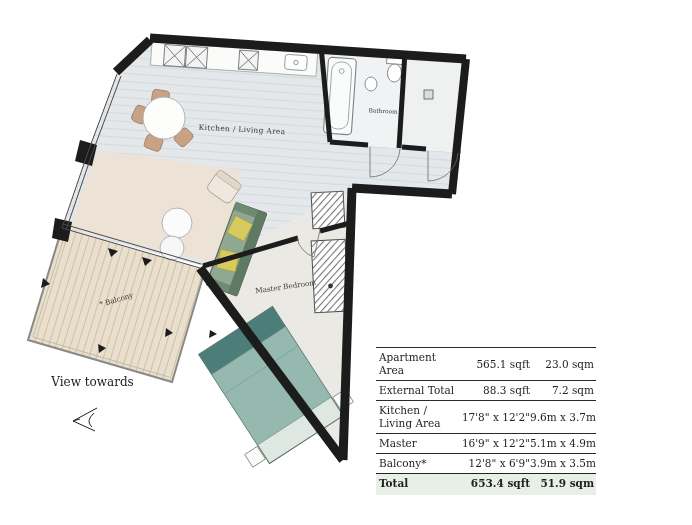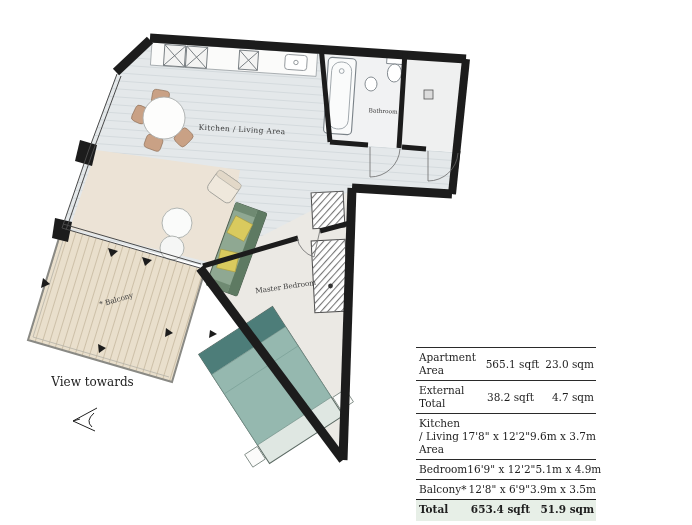--- a/index.html
+++ b/index.html
@@ -2,21 +2,21 @@
 <html><head>
 <meta charset="utf-8">
 <style>
   html,body{margin:0;padding:0;background:#ffffff;}
   .stage{position:relative;width:692px;height:525px;background:#ffffff;overflow:hidden;
          font-family:"DejaVu Serif", serif;}
   .plan-svg{position:absolute;left:0;top:0;}
   
   .area-table{position:absolute;left:376px;top:347px;width:220px;color:#1f1f1f;}
   .area-row{display:flex;align-items:center;border-top:1px solid #2a2a2a;
-            padding:3px 2px 3px 3px;font-size:10.5px;line-height:13px;margin-left:40px;}
+            padding:3px 2px 3px 3px;font-size:10.5px;line-height:13px;}
   .area-row .lbl{flex:1;text-align:left;}
   .area-row .imp{width:74px;text-align:right;white-space:nowrap;}
   .area-row .met{width:64px;text-align:right;white-space:nowrap;}
   .area-row.total{background:#e7efe7;font-weight:bold;border-top:1.5px solid #222;
                   padding-bottom:5px;}
   
   .view-note{position:absolute;left:30px;top:376px;width:125px;text-align:center;
              font-size:12px;line-height:12px;color:#222222;}
 </style>
 </head>
@@ -186,30 +186,30 @@
   </div>
 
   <div class="area-table">
     <div class="area-row">
       <span class="lbl">Apartment Area</span>
       <span class="imp">565.1 sqft</span>
       <span class="met">23.0 sqm</span>
     </div>
     <div class="area-row">
       <span class="lbl">External Total</span>
-      <span class="imp">38.2 sqft</span>
-      <span class="met">4.7 sqm</span>
+      <span class="imp">88.3 sqft</span>
+      <span class="met">7.2 sqm</span>
     </div>
     <div class="area-row">
       <span class="lbl">Kitchen / Living Area</span>
       <span class="imp">17'8" x 12'2"</span>
       <span class="met">9.6m x 3.7m</span>
     </div>
     <div class="area-row">
-      <span class="lbl">Bedroom</span>
+      <span class="lbl">Master</span>
       <span class="imp">16'9" x 12'2"</span>
       <span class="met">5.1m x 4.9m</span>
     </div>
     <div class="area-row">
       <span class="lbl">Balcony*</span>
       <span class="imp">12'8" x 6'9"</span>
       <span class="met">3.9m x 3.5m</span>
     </div>
     <div class="area-row total">
       <span class="lbl">Total</span>

